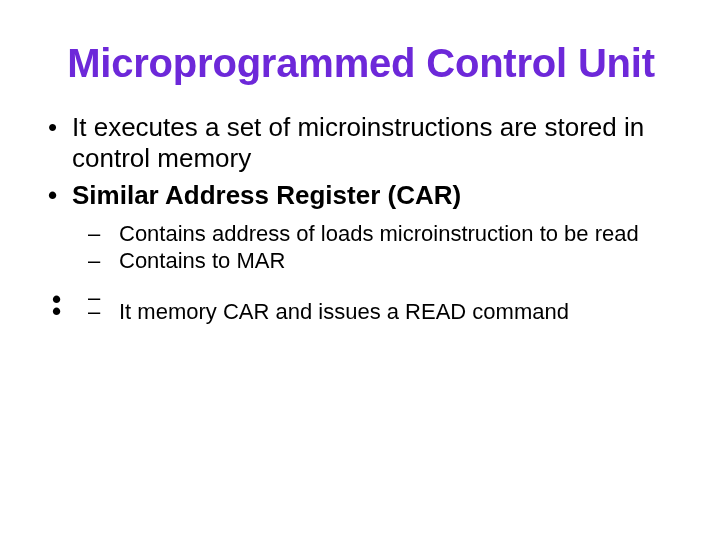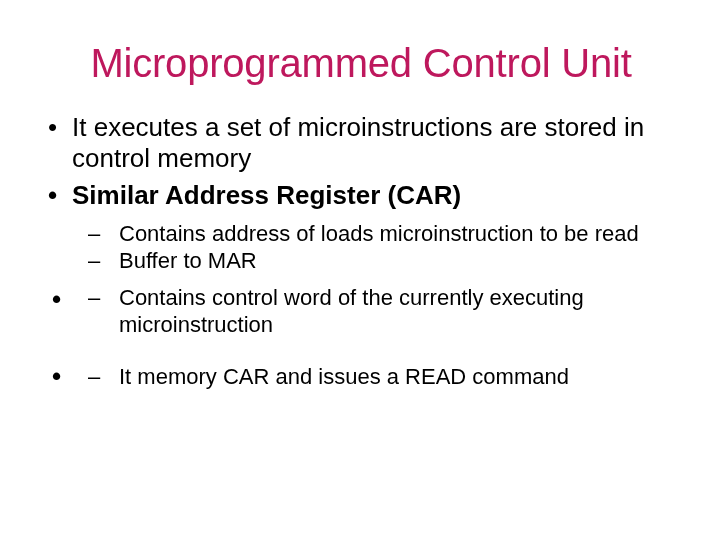--- a/index.html
+++ b/index.html
@@ -23,24 +23,24 @@
     box-sizing: border-box;
   }
 
   .slide-title {
     position: absolute;
     top: 42px;
     left: 30px;
     right: 28px;
     text-align: center;
     font-size: 40px;
-    font-weight: normal;
+    font-weight: bold;
     line-height: 1.08;
     letter-spacing: -0.2px;
-    color: #be185d;
+    color: #6d28d9;
     white-space: nowrap;
   }
 
   .body-area {
     position: absolute;
     top: 112px;
     left: 42px;
     right: 30px;
   }
 
@@ -111,32 +111,31 @@
       <span>Similar Address Register (CAR)</span>
     </div>
 
     <div class="lvl2-group">
       <div class="lvl2">
         <span class="marker">–</span>
         <span>Contains address of loads microinstruction to be read</span>
       </div>
       <div class="lvl2">
         <span class="marker">–</span>
-        <span>Buffer to MAR</span>
+        <span>Contains to MAR</span>
       </div>
     </div>
 
     <div class="lvl1 bold extra-indent">
       <span class="marker">•</span>
     </div>
 
     <div class="lvl2-group">
       <div class="lvl2">
         <span class="marker">–</span>
-        <span>Contains control word of the currently executing microinstruction</span>
       </div>
     </div>
 
     <div class="spacer-sm"></div>
 
     <div class="lvl1 bold extra-indent">
       <span class="marker">•</span>
     </div>
 
     <div class="lvl2-group">

